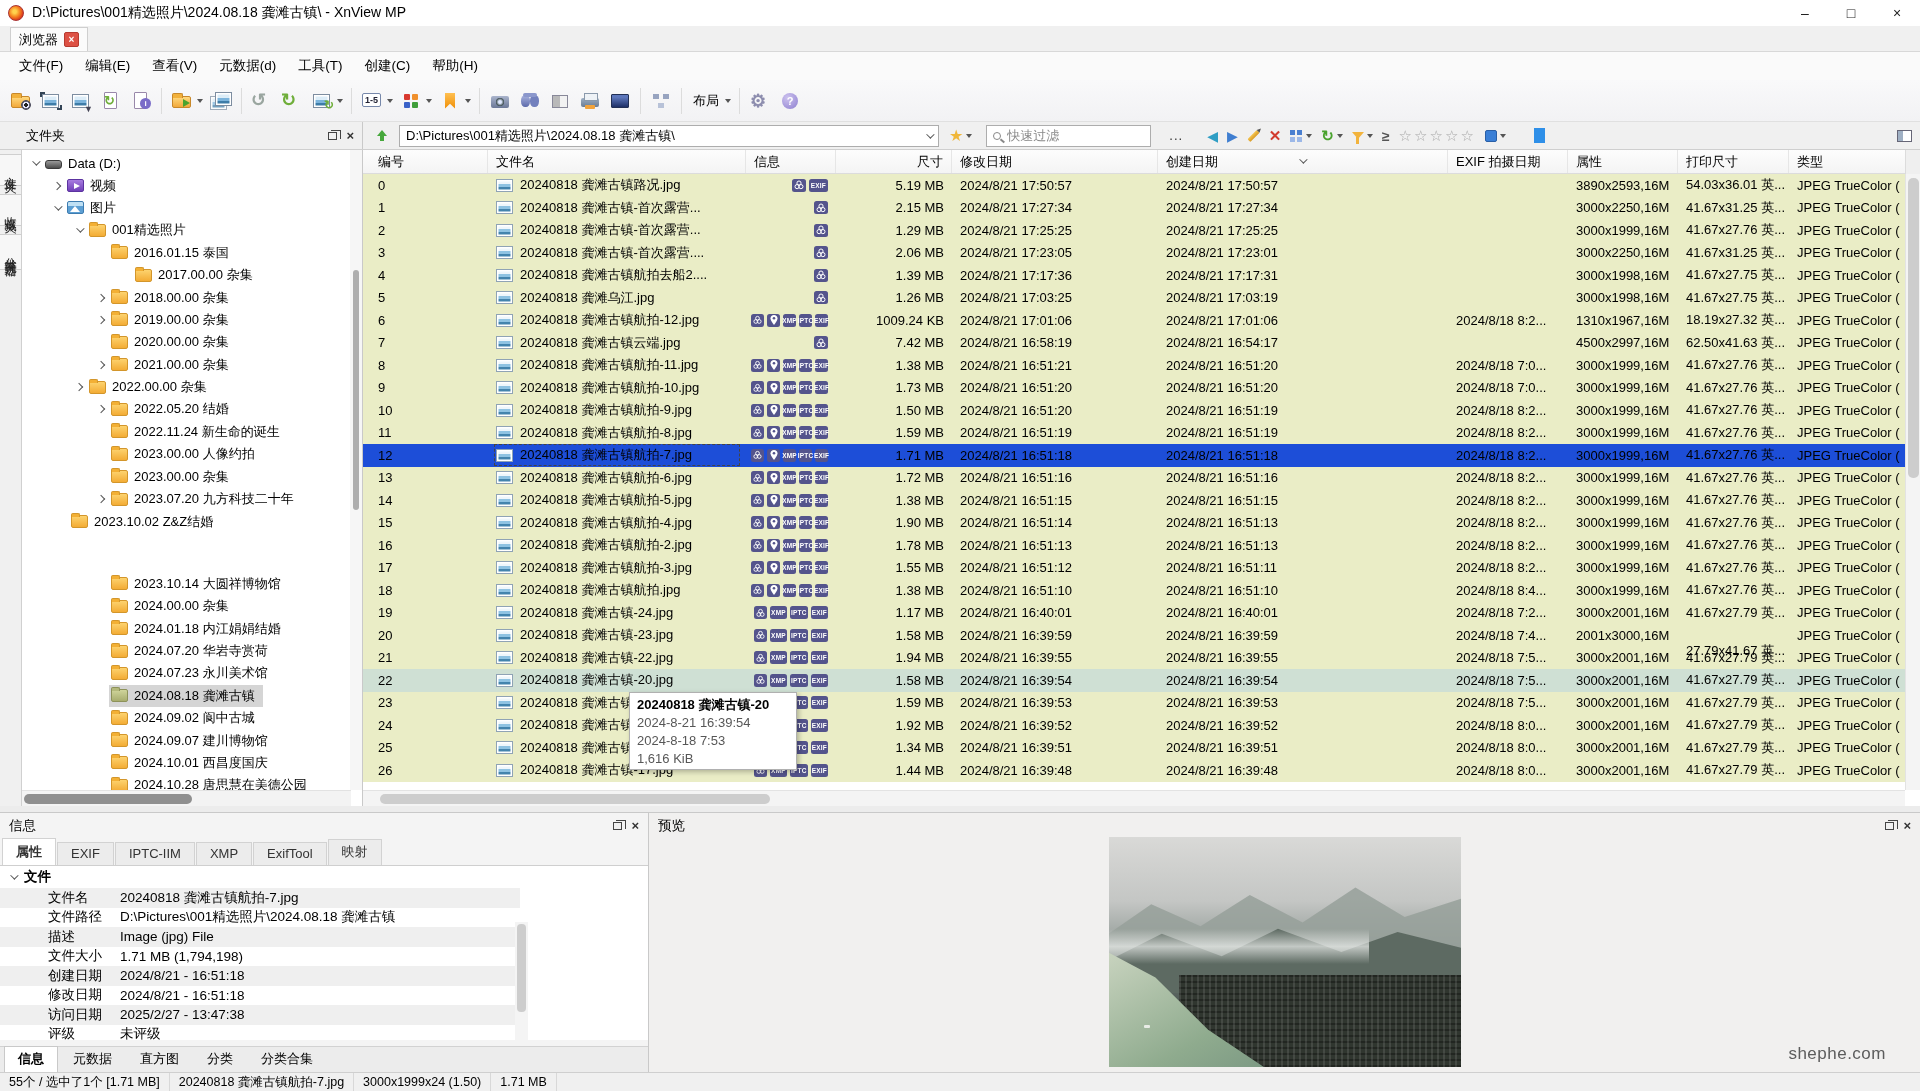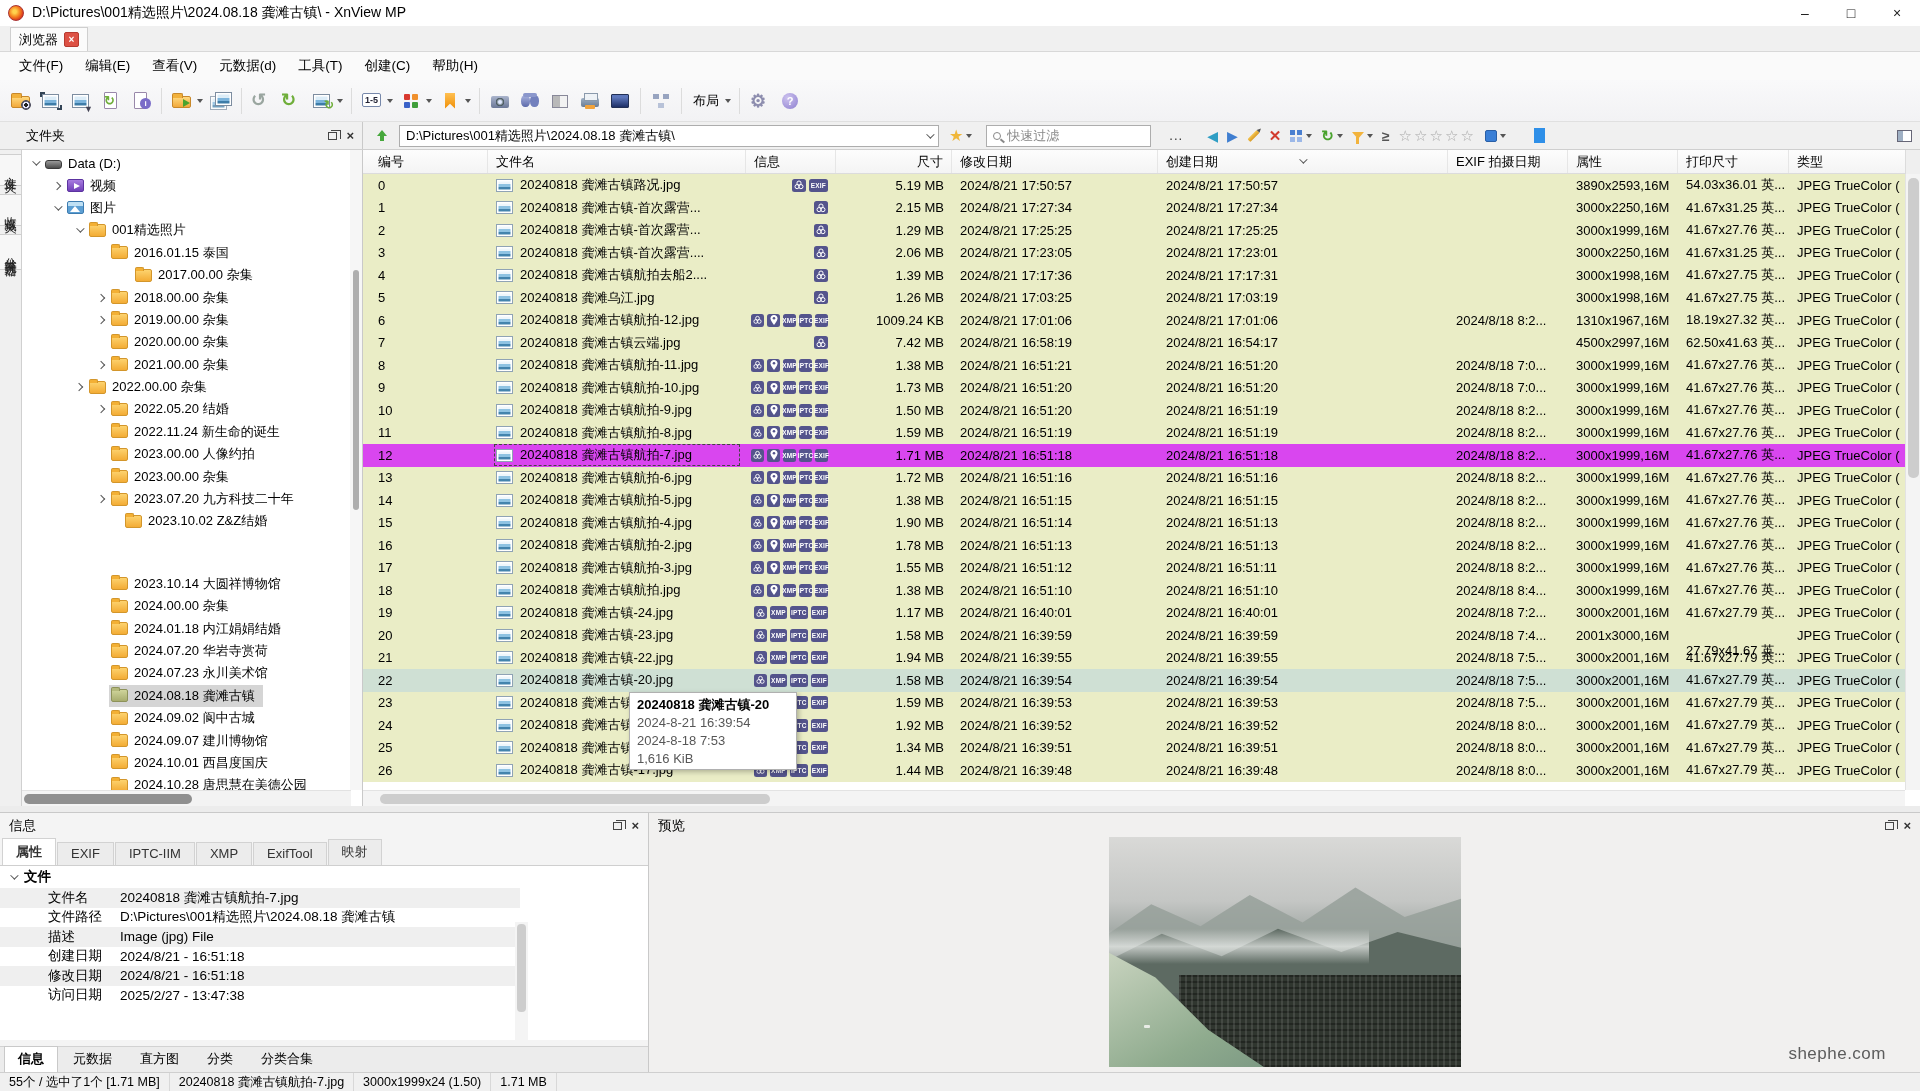--- a/index.html
+++ b/index.html
@@ -127,21 +127,21 @@
 
   
   .filelist { position:absolute; left:363px; top:150px; width:1557px; height:656px; background:#fff; overflow:hidden; }
   .fl-header { height:24px; display:flex; background:linear-gradient(#fdfdfd,#f4f4f4); border-bottom:1px solid #dcdcdc; position:relative; padding-left:7px; }
   .fl-hcell { display:flex; align-items:center; padding:0 8px; font-size:13px; border-right:1px solid #e6e6e6; flex:none; overflow:hidden; white-space:nowrap; }
   .fl-hcell.right { justify-content:flex-end; }
   .sort-ind { position:absolute; top:2px; }
   .hdr-corner { position:absolute; right:0; top:0; width:15px; height:24px; background:#efefef; border-left:1px solid #dcdcdc; }
   .fl-rows { position:absolute; top:24px; left:0; right:15px; bottom:16px; overflow:hidden; }
   .fl-row { display:flex; height:22.5px; align-items:center; background:#eaedc6; padding-left:7px; }
-  .fl-row.selected { background:#d946ef; }
+  .fl-row.selected { background:#1d4ed8; }
   .fl-row.hovered { background:#cfe0d4; }
   .fl-cell { flex:none; padding:0 8px; overflow:hidden; white-space:nowrap; font-size:13px; display:flex; align-items:center; height:100%; }
   .fl-cell.right { justify-content:flex-end; }
   .name-wrap { display:flex; align-items:center; gap:7px; overflow:hidden; width:100%; height:18px; }
   .fl-row.selected .name-wrap { outline:1px dashed #444; outline-offset:1px; }
   .thumb-ic { width:17px; height:13px; flex:none; border:1px solid #8fa3b5; background:linear-gradient(180deg,#eef6fb 0 35%,#8fc3e2 35% 65%,#4384ad 65%); box-shadow:inset 0 0 0 1.5px #fff; }
   .badges { display:flex; gap:3px; justify-content:flex-end; width:100%; align-items:center; }
   .badge { height:13px; min-width:13px; background:#54548c; border-radius:2.5px; color:#fff; display:flex; align-items:center; justify-content:center; font-size:6.5px; font-weight:bold; padding:0 2px; letter-spacing:.2px; }
   .fl-vscroll { position:absolute; right:0; top:24px; width:15px; bottom:16px; background:#f4f4f4; border-left:1px solid #e3e3e3; }
   .fl-vscroll .thumb { position:absolute; left:2px; top:4px; width:11px; height:300px; background:#cdcdcd; border-radius:5px; }
@@ -542,21 +542,21 @@
       </div>
       <div class="tree-item" style="padding-left: 70px;">
         <span class="chev-slot">
           <span class="chev closed"></span>
         </span>
         <span class="tree-inner">
           <span class="tico tico-folder"></span>
           <span class="tree-label">2023.07.20 九方科技二十年</span>
         </span>
       </div>
-      <div class="tree-item" style="padding-left: 84px;">
+      <div class="tree-item" style="padding-left: 30px; align-items: flex-end;">
         <span class="chev-slot"></span>
         <span class="tree-inner">
           <span class="tico tico-folder"></span>
           <span class="tree-label">2023.10.02 Z&amp;Z结婚</span>
         </span>
       </div>
       <div class="tree-item" style="padding-left: 70px; margin-top: 40px;">
         <span class="chev-slot"></span>
         <span class="tree-inner">
           <span class="tico tico-folder"></span>
@@ -1566,30 +1566,38 @@
         </div>
         <div class="prow">
           <span class="plabel">文件路径</span>
           <span class="pvalue">D:\Pictures\001精选照片\2024.08.18 龚滩古镇</span>
         </div>
         <div class="prow">
           <span class="plabel">描述</span>
           <span class="pvalue">Image (jpg) File</span>
         </div>
         <div class="prow">
+          <span class="plabel">文件大小</span>
+          <span class="pvalue">1.71 MB (1,794,198)</span>
+        </div>
+        <div class="prow">
           <span class="plabel">创建日期</span>
           <span class="pvalue">2024/8/21 - 16:51:18</span>
         </div>
         <div class="prow">
           <span class="plabel">修改日期</span>
           <span class="pvalue">2024/8/21 - 16:51:18</span>
         </div>
         <div class="prow">
           <span class="plabel">访问日期</span>
           <span class="pvalue">2025/2/27 - 13:47:38</span>
+        </div>
+        <div class="prow">
+          <span class="plabel">评级</span>
+          <span class="pvalue">未评级</span>
         </div>
       </div>
     <div class="info-vscroll">
         <div class="thumb"></div>
       </div>
   </div>
 </div>
 
 <div class="dock-tabs">
     <span class="dtab active">信息</span>

